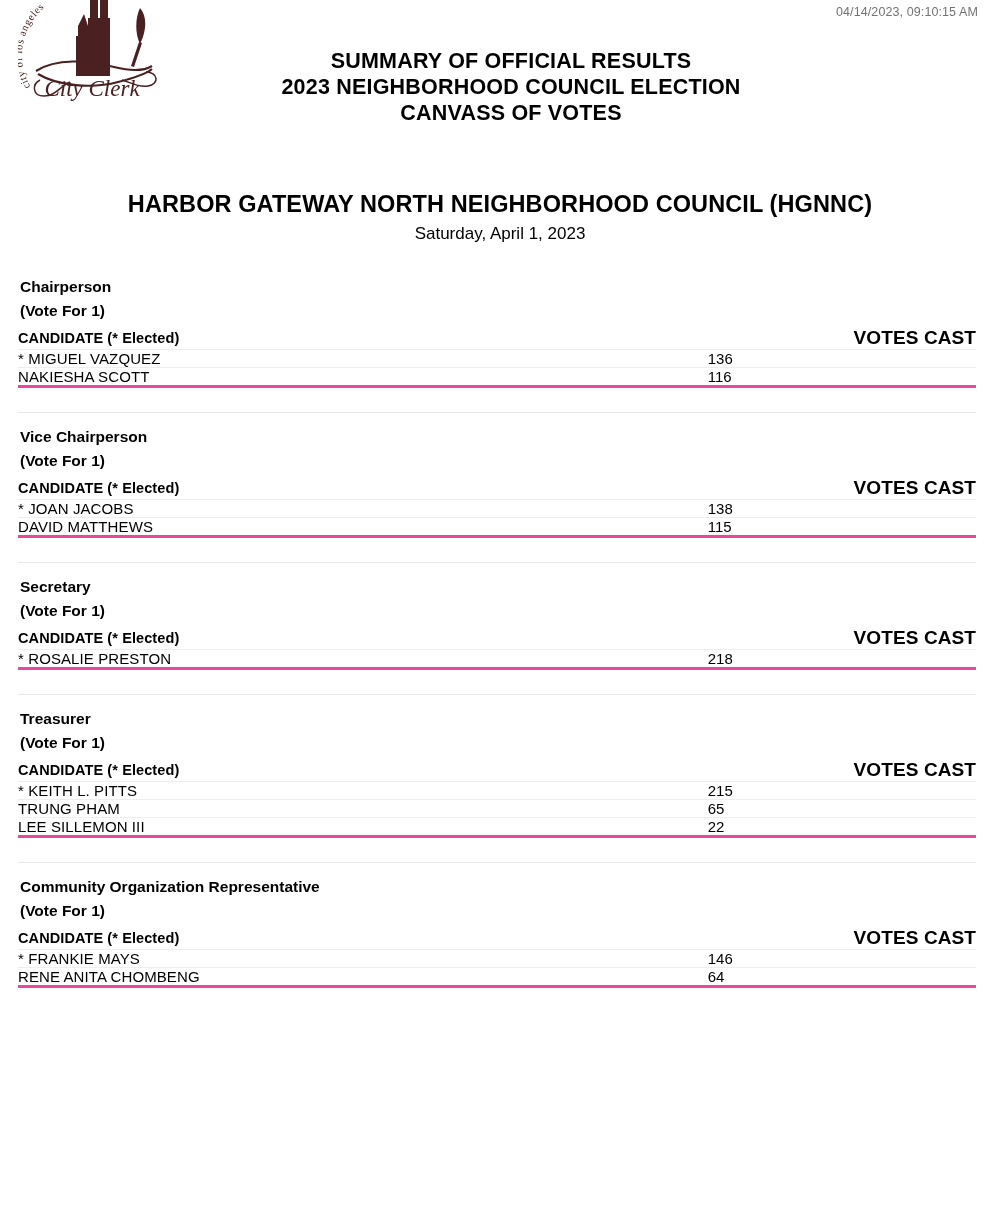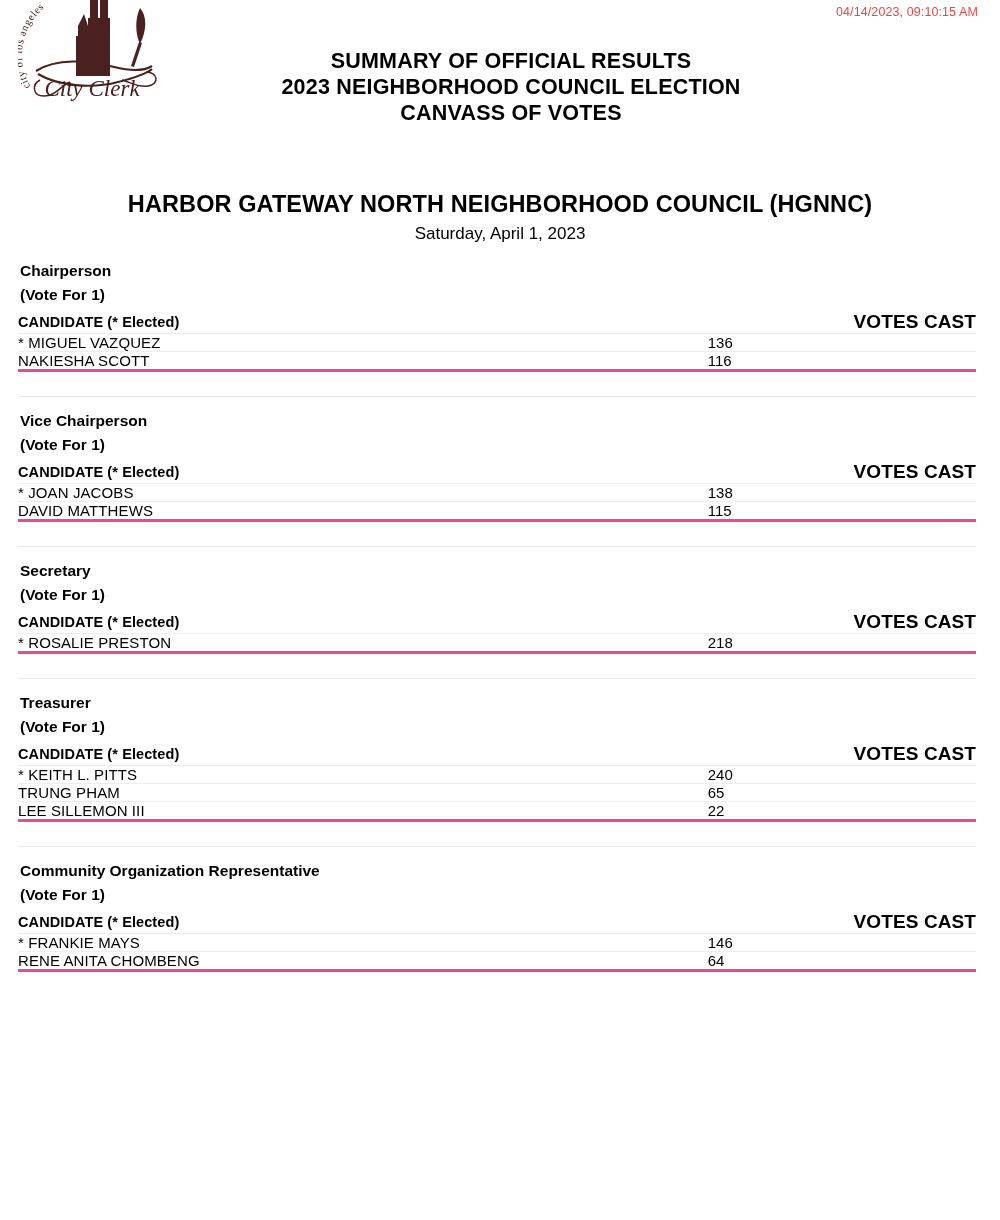--- a/index.html
+++ b/index.html
@@ -16,21 +16,21 @@
     position: relative;
     overflow: hidden;
   }
 
   
   .timestamp-bar {
     position: absolute;
     top: 5px;
     right: 22px;
     font-size: 12.5px;
-    color: #ef4444;
+    color: #737373;
     letter-spacing: 0.1px;
     white-space: nowrap;
   }
 
   
   .doc-header {
     position: relative;
     padding-top: 48px;
     height: 120px;
   }
@@ -68,21 +68,21 @@
   }
   .council-date {
     font-size: 17px;
     font-weight: normal;
     line-height: 22px;
     margin-top: 5px;
   }
 
   
   .contests {
-    margin-top: 14px;
+    margin-top: 30px;
     padding: 0 24px 0 18px;
   }
   .contest {
     border-top: 1px solid #e8e8e8;
     padding-top: 12px;
   }
   .contest:first-child {
     border-top: none;
     padding-top: 0;
   }
@@ -290,21 +290,21 @@
         </colgroup>
         <thead>
           <tr>
             <th class="hdr-candidate">CANDIDATE (* Elected)</th>
             <th class="hdr-votes">VOTES CAST</th>
           </tr>
         </thead>
         <tbody>
           <tr>
             <td class="cell-candidate">* KEITH L. PITTS</td>
-            <td class="cell-votes">240</td>
+            <td class="cell-votes">215</td>
           </tr>
           <tr>
             <td class="cell-candidate">TRUNG PHAM</td>
             <td class="cell-votes">65</td>
           </tr>
           <tr class="row-last">
             <td class="cell-candidate">LEE SILLEMON III</td>
             <td class="cell-votes">22</td>
           </tr>
         </tbody>

